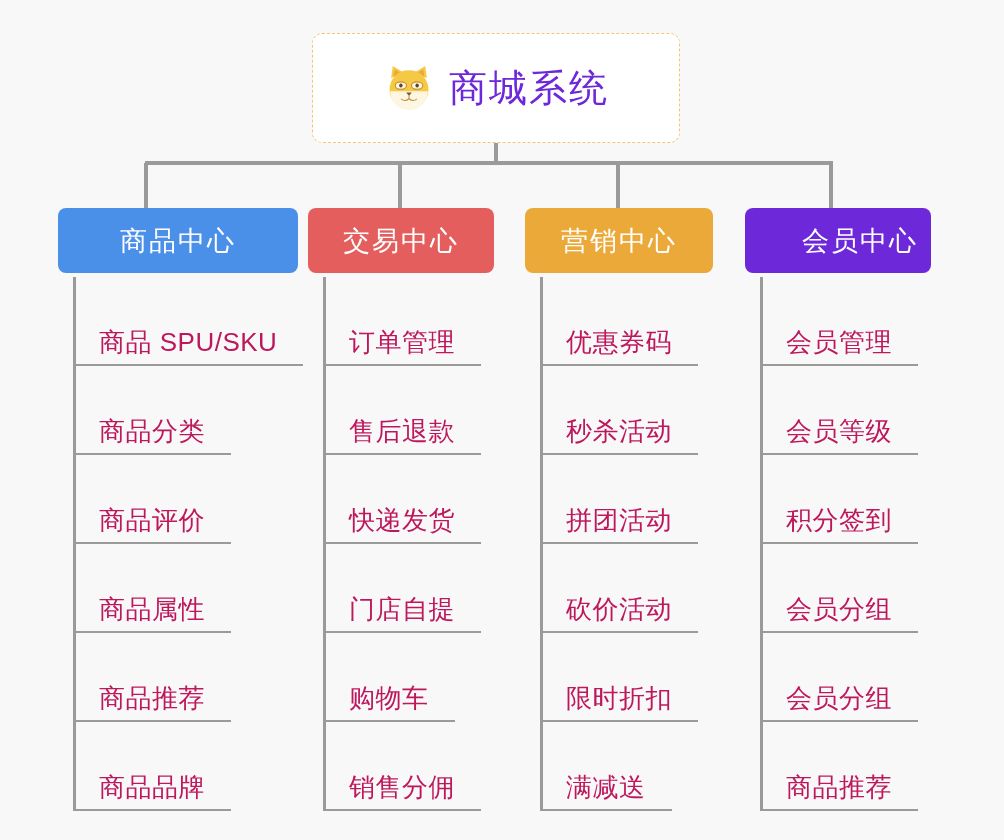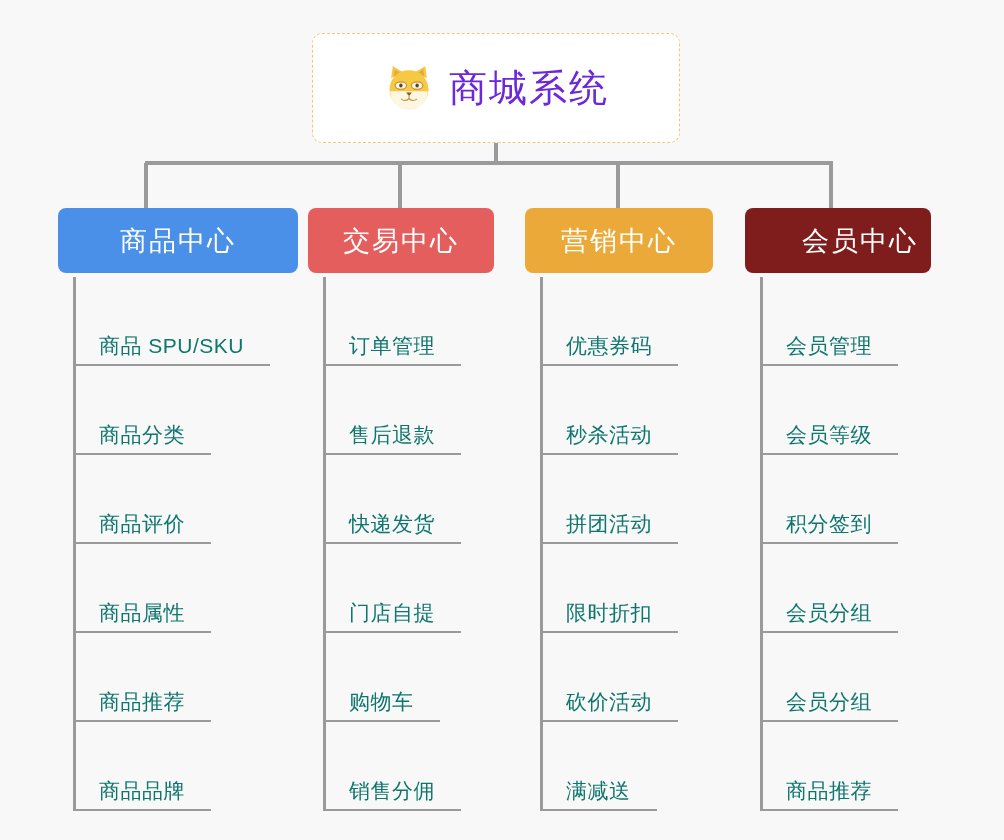--- a/index.html
+++ b/index.html
@@ -101,36 +101,36 @@
     padding-left: 15px;
   }
   .leaf-inner {
     position: relative;
     display: inline-block;
     padding: 0 26px 7px 26px;
     border-bottom: 2px solid #9a9a9a;
     white-space: nowrap;
   }
   .leaf-label {
-    font-size: 21px;
-    color: #0f766e;
+    font-size: 26px;
+    color: #be185d;
     letter-spacing: 0.5px;
     line-height: 1.1;
   }
 
   
   #branch-0 { left: 58px;  width: 240px; }
   #branch-1 { left: 308px; width: 186px; }
   #branch-2 { left: 525px; width: 188px; }
   #branch-3 { left: 745px; width: 186px; }
 
   #branch-0 .branch-header { background: #4a90e8; }
   #branch-1 .branch-header { background: #e55e5e; }
   #branch-2 .branch-header { background: #eaa938; }
-  #branch-3 .branch-header { background: #7f1d1d; padding-left: 44px; }
+  #branch-3 .branch-header { background: #6d28d9; padding-left: 44px; }
 </style>
 </head>
 <body>
 
 <div id="chart-root">
 
   <svg id="connectors" viewBox="0 0 1004 840" width="1004" height="840" aria-hidden="true">
 
     <line x1="496" y1="143" x2="496" y2="163" stroke="#9a9a9a" stroke-width="4"></line>
 
@@ -234,26 +234,26 @@
       <div class="leaf">
         <span class="leaf-inner"><span class="leaf-label">优惠券码</span></span>
       </div>
       <div class="leaf">
         <span class="leaf-inner"><span class="leaf-label">秒杀活动</span></span>
       </div>
       <div class="leaf">
         <span class="leaf-inner"><span class="leaf-label">拼团活动</span></span>
       </div>
       <div class="leaf">
+        <span class="leaf-inner"><span class="leaf-label">砍价活动</span></span>
+      </div>
+      <div class="leaf">
         <span class="leaf-inner"><span class="leaf-label">限时折扣</span></span>
       </div>
       <div class="leaf">
-        <span class="leaf-inner"><span class="leaf-label">砍价活动</span></span>
-      </div>
-      <div class="leaf">
         <span class="leaf-inner"><span class="leaf-label">满减送</span></span>
       </div>
     </div>
   </div>
 
   <div class="branch" id="branch-3">
     <div class="branch-header">
       <span>会员中心</span>
     </div>
     <div class="branch-items">

